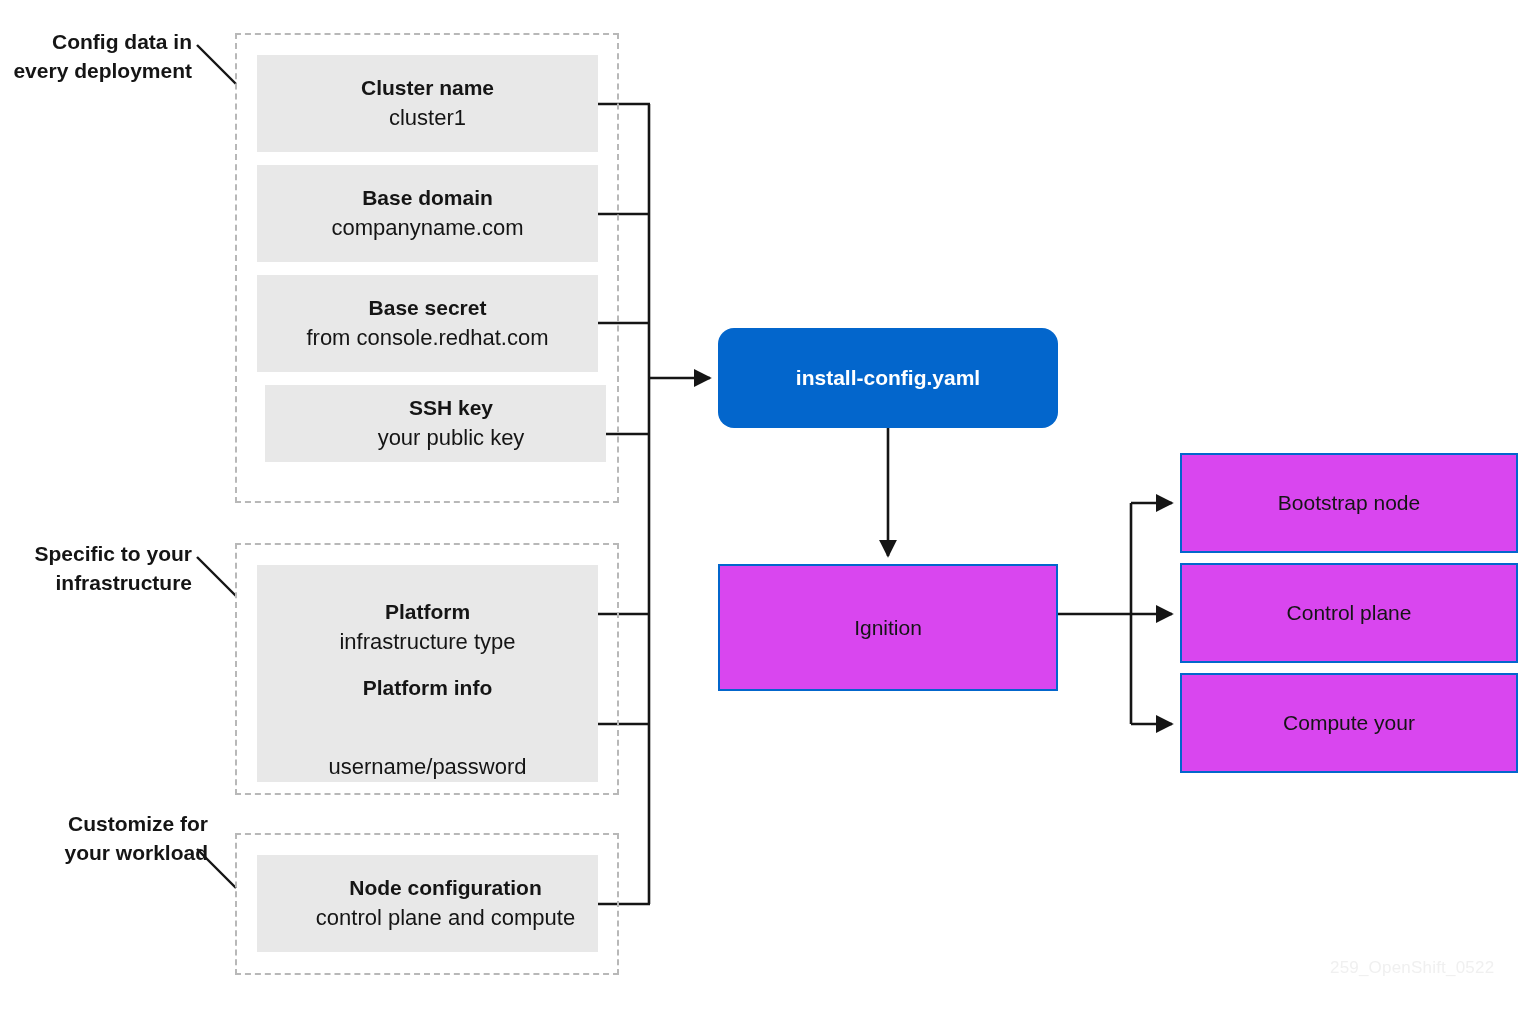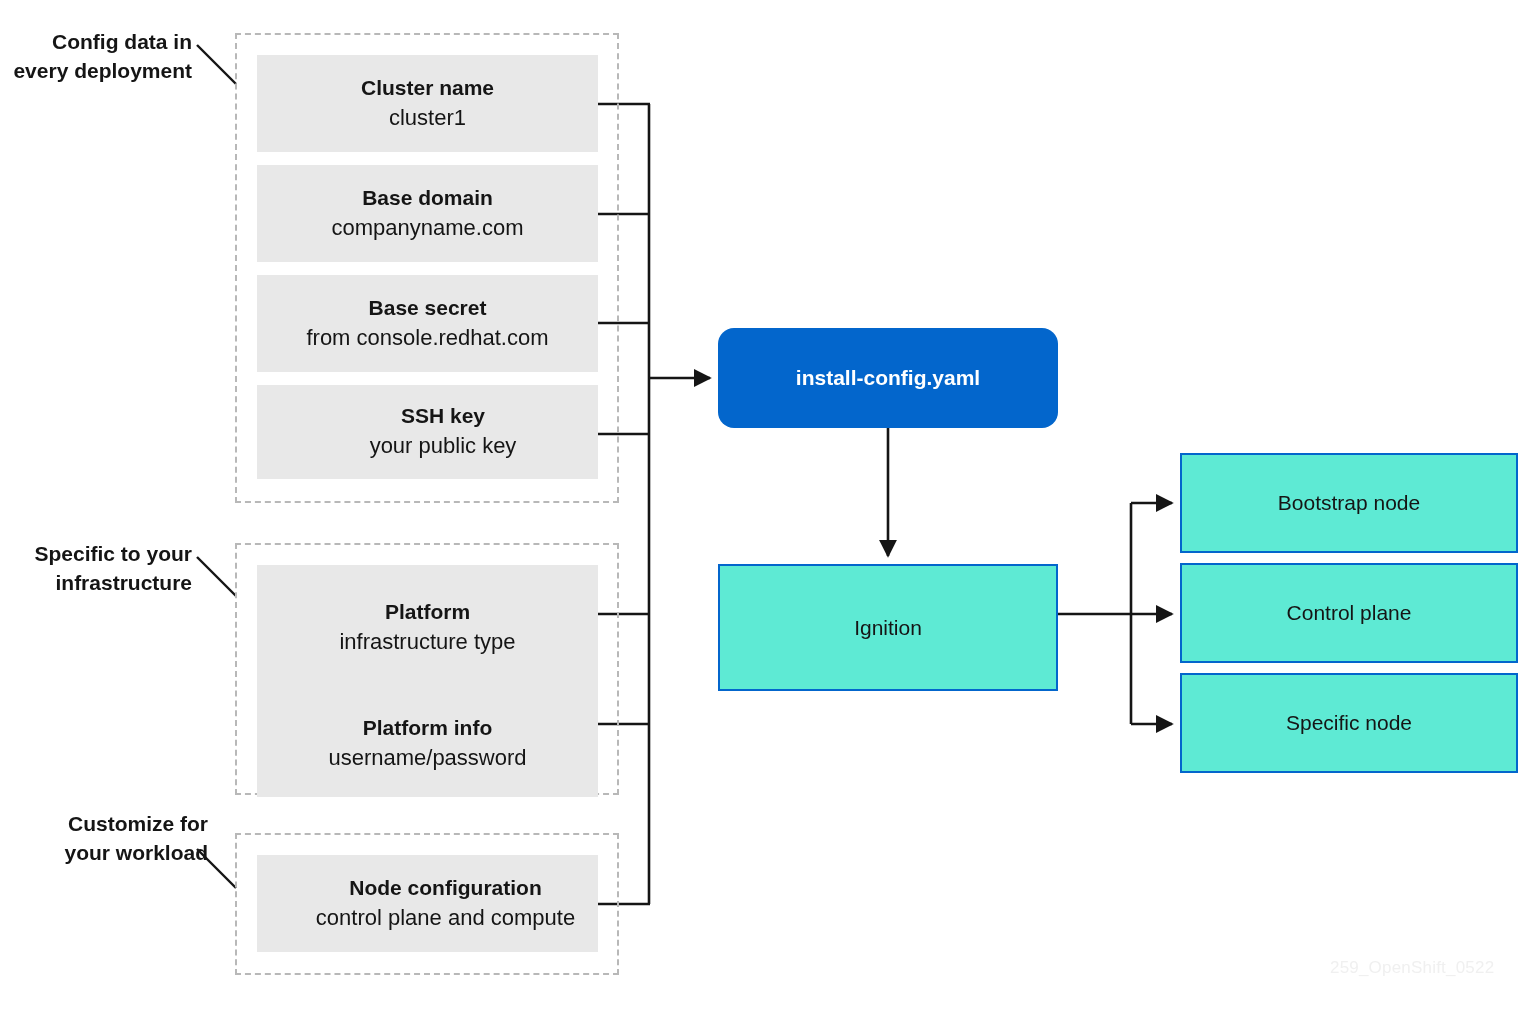--- a/index.html
+++ b/index.html
@@ -77,21 +77,21 @@
     align-items: center;
     justify-content: center;
     color: #ffffff;
     font-size: 21px;
     font-weight: bold;
     border-radius: 16px;
   }
   
   .node-outline {
     position: absolute;
-    background: #5eead4;
+    background: #d946ef;
     border: 2px solid #0366cc;
     box-sizing: border-box;
     display: flex;
     align-items: center;
     justify-content: center;
     color: #151515;
     font-size: 21px;
     font-weight: normal;
   }
   
@@ -162,36 +162,36 @@
   <div class="config-card" style="left:257px; top:165px; width:341px; height:97px;">
     <div class="card-title">Base domain</div>
     <div class="card-sub">companyname.com</div>
   </div>
 
   <div class="config-card" style="left:257px; top:275px; width:341px; height:97px;">
     <div class="card-title">Base secret</div>
     <div class="card-sub">from console.redhat.com</div>
   </div>
 
-  <div class="config-card" style="left:257px; top:385px; width:341px; height:94px;padding-left:31px;">
+  <div class="config-card" style="left:265px; top:385px; width:341px; height:77px;padding-left:31px;">
     <div class="card-title">SSH key</div>
     <div class="card-sub">your public key</div>
   </div>
 
   <div class="group-box" style="left:235px; top:543px; width:384px; height:252px;"></div>
 
   <div class="callout-label" style="left:0px; top:540px; width:192px;">Specific to your
 infrastructure</div>
 
   <div class="config-card" style="left:257px; top:565px; width:341px; height:126px;">
     <div class="card-title">Platform</div>
     <div class="card-sub">infrastructure type</div>
   </div>
 
-  <div class="config-card" style="left:257px; top:690px; width:341px; height:107px;">
+  <div class="config-card" style="left:257px; top:675px; width:341px; height:107px;justify-content:space-between;">
     <div class="card-title">Platform info</div>
     <div class="card-sub">username/password</div>
   </div>
 
   <div class="group-box" style="left:235px; top:833px; width:384px; height:142px;"></div>
 
   <div class="callout-label" style="left:0px; top:810px; width:192px;margin-left:16px;">Customize for
 your workload</div>
 
   <div class="config-card" style="left:257px; top:855px; width:341px; height:97px;padding-left:36px;">
@@ -200,17 +200,17 @@
   </div>
 
   <div class="node-filled" style="left:718px; top:328px; width:340px; height:100px;">install-config.yaml</div>
 
   <div class="node-outline" style="left:718px; top:564px; width:340px; height:127px;">Ignition</div>
 
   <div class="node-outline" style="left:1180px; top:453px; width:338px; height:100px;">Bootstrap node</div>
 
   <div class="node-outline" style="left:1180px; top:563px; width:338px; height:100px;">Control plane</div>
 
-  <div class="node-outline" style="left:1180px; top:673px; width:338px; height:100px;">Specific node</div>
+  <div class="node-outline" style="left:1180px; top:673px; width:338px; height:100px;">Compute your</div>
 
   <div class="watermark" style="left:1330px; top:958px;">259_OpenShift_0522</div>
 
 </div>
 
 </body></html>

